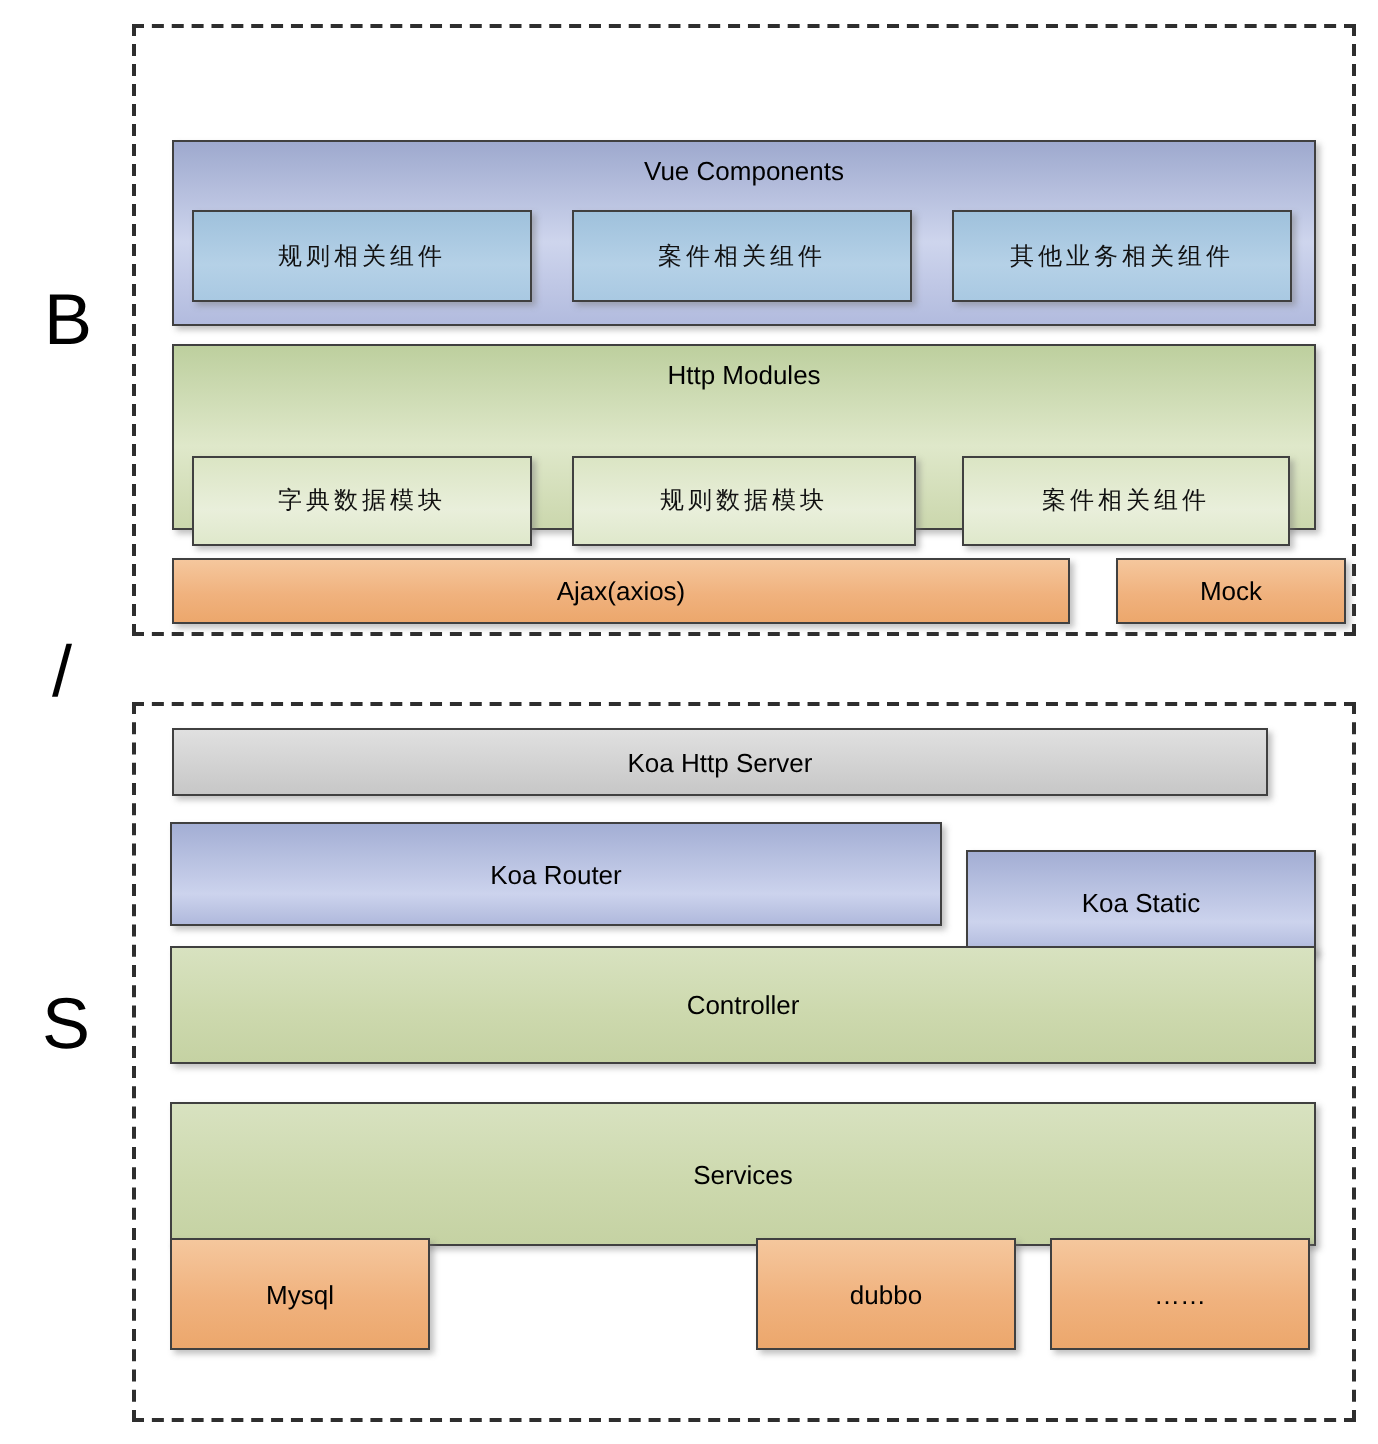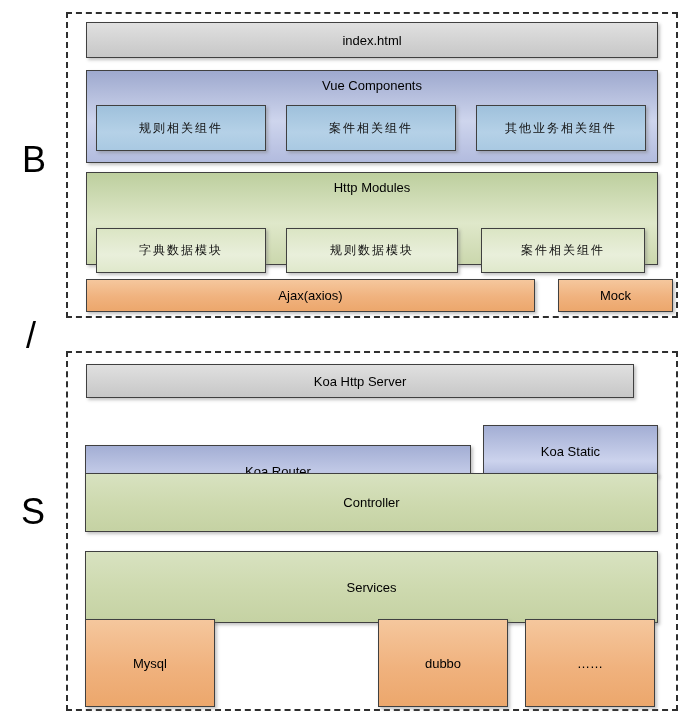--- a/index.html
+++ b/index.html
@@ -85,44 +85,41 @@
   #comp-box-2 { left: 389px; width: 170px; }
   .mod-box { top: 36px; height: 45px; margin-top: 19px; }
   #mod-box-0 { left: 9px;   width: 170px; }
   #mod-box-1 { left: 199px; width: 172px; }
   #mod-box-2 { left: 394px; width: 164px; }
   #ajax-bar { left: 86px;  top: 279px; width: 449px; height: 33px; }
   #mock-box { left: 558px; top: 279px; width: 115px; height: 33px; }
 
   
   #koa-http-bar   { left: 86px; top: 364px; width: 548px; height: 34px; }
-  #koa-router-box { left: 85px; top: 411px; width: 386px; height: 52px; margin-top: 34px; }
+  #koa-router-box { left: 85px; top: 411px; width: 386px; height: 52px; }
   #koa-static-box { left: 483px; top: 425px; width: 175px; height: 52px; }
   #controller-bar { left: 85px; top: 473px; width: 573px; height: 59px; }
   #services-bar   { left: 85px; top: 551px; width: 573px; height: 72px; }
-  .db-box { top: 619px; height: 88px; }
+  .db-box { top: 619px; height: 56px; }
   #db-box-0 { left: 85px;  width: 130px; }
   #db-box-1 { left: 233px; width: 129px; }
   #db-box-2 { left: 378px; width: 130px; }
   #db-box-3 { left: 525px; width: 130px; }
 </style>
 </head>
 <body>
 
 <div class="page">
 
   <div class="side-label" id="label-b">B</div>
   <div class="side-label" id="label-sep">/</div>
   <div class="side-label" id="label-s">S</div>
 
   <div class="dashed-region" id="browser-region"></div>
 
-  <div class="node bar-gray" id="index-html-bar">
-    <span>index.html</span>
-  </div>
 
   <div class="group grp-purple" id="vue-components-group">
     <div class="group-title">Vue Components</div>
     <div class="node box-blue comp-box" id="comp-box-0">
       <span class="cjk">规则相关组件</span>
     </div>
     <div class="node box-blue comp-box" id="comp-box-1">
       <span class="cjk">案件相关组件</span>
     </div>
     <div class="node box-blue comp-box" id="comp-box-2">

